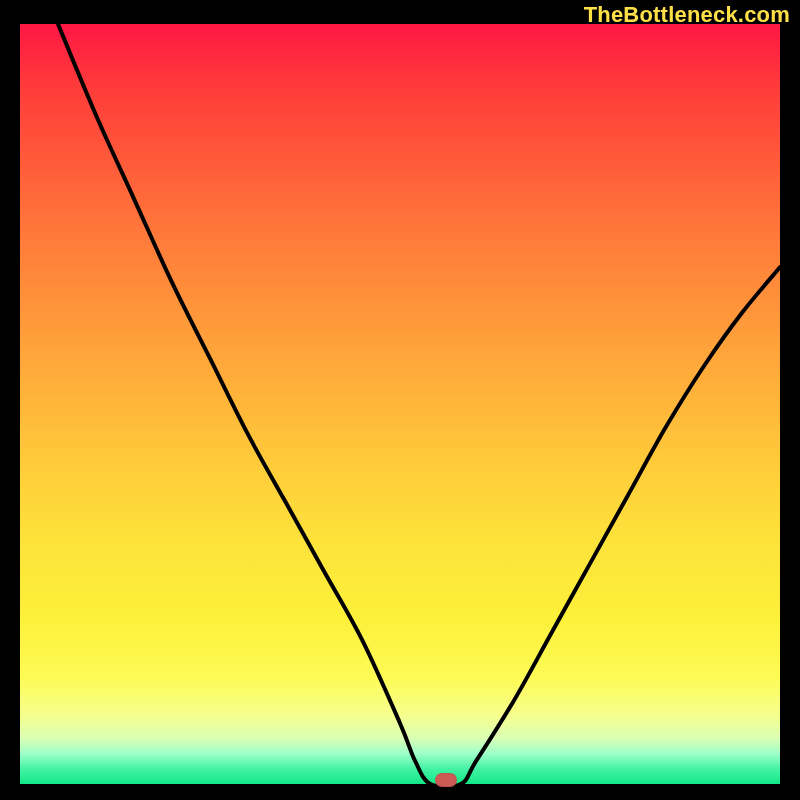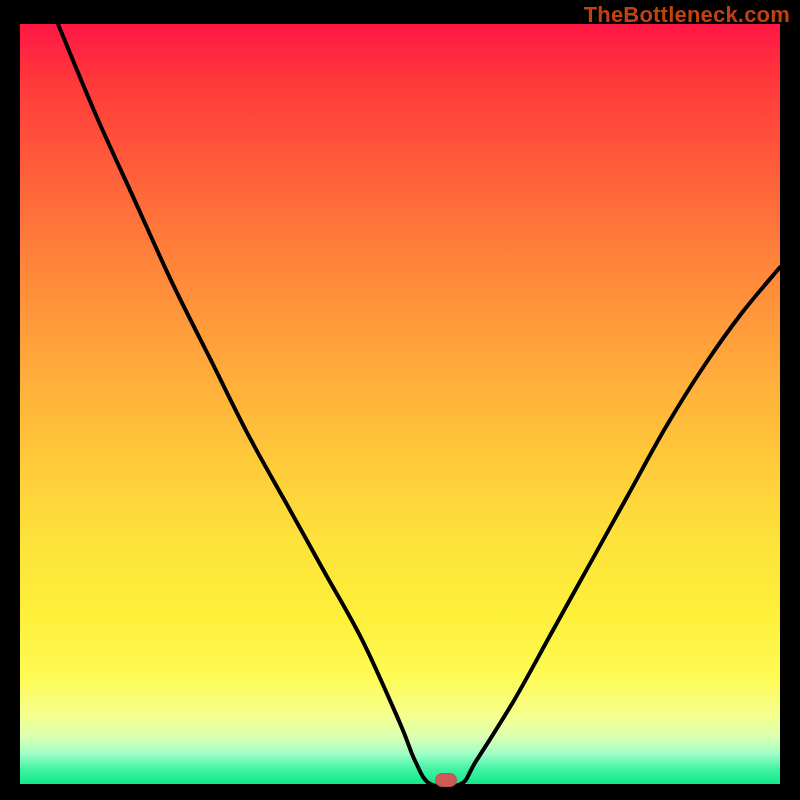--- a/index.html
+++ b/index.html
@@ -14,21 +14,21 @@
   .frame {
     position: relative;
     width: 800px;
     height: 800px;
     background: #000;
   }
   .watermark {
     position: absolute;
     top: 2px;
     right: 10px;
-    color: #c2410c;
+    color: #fde047;
     font-size: 22px;
     font-weight: 600;
     letter-spacing: 0.2px;
     z-index: 5;
   }
   .plot-area {
     position: absolute;
     left: 20px;
     top: 24px;
     width: 760px;

